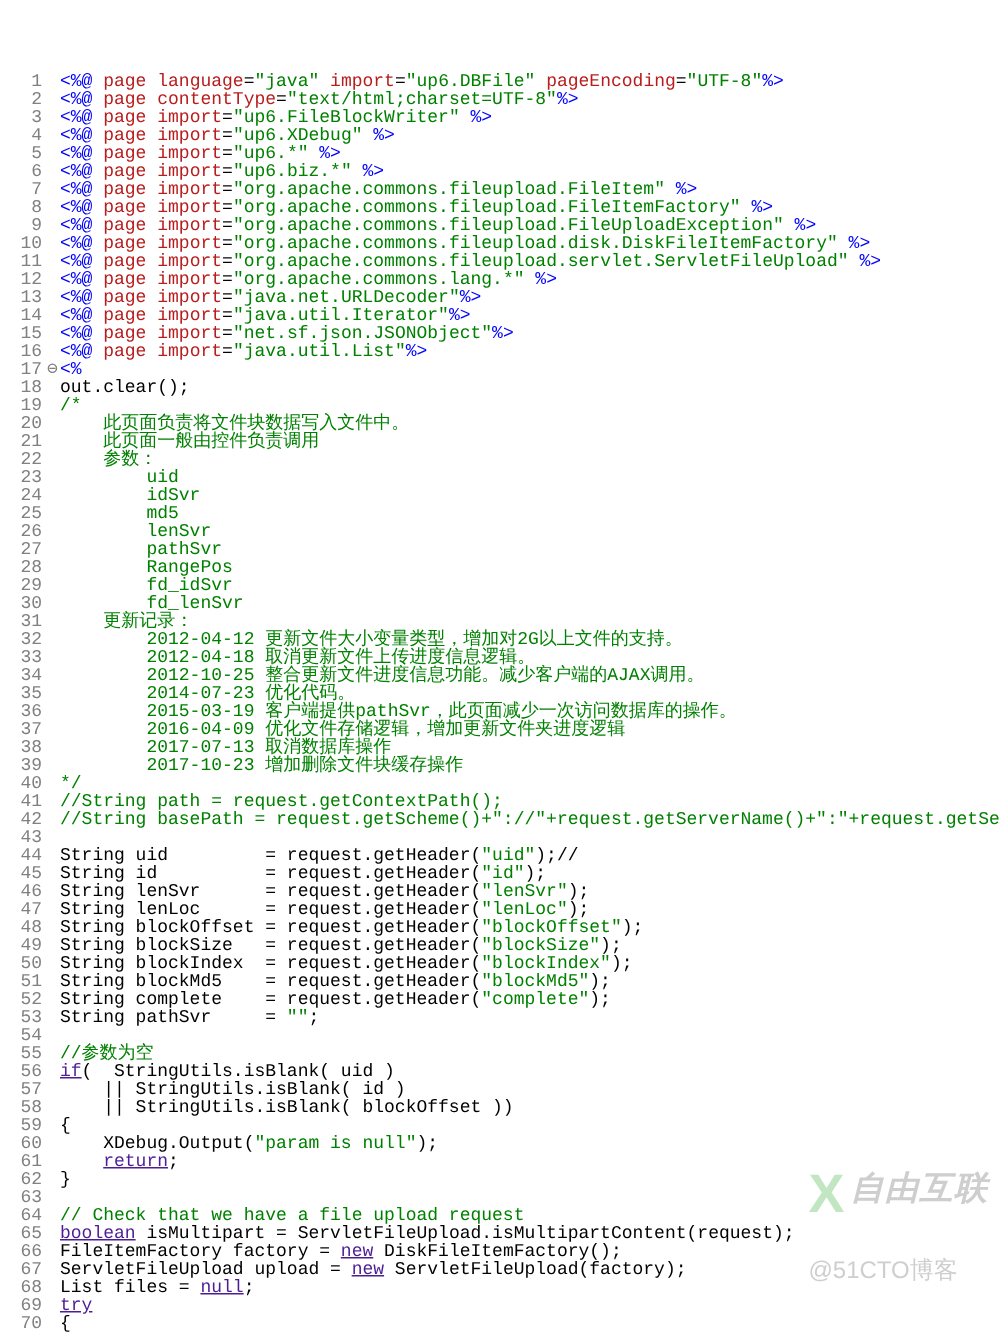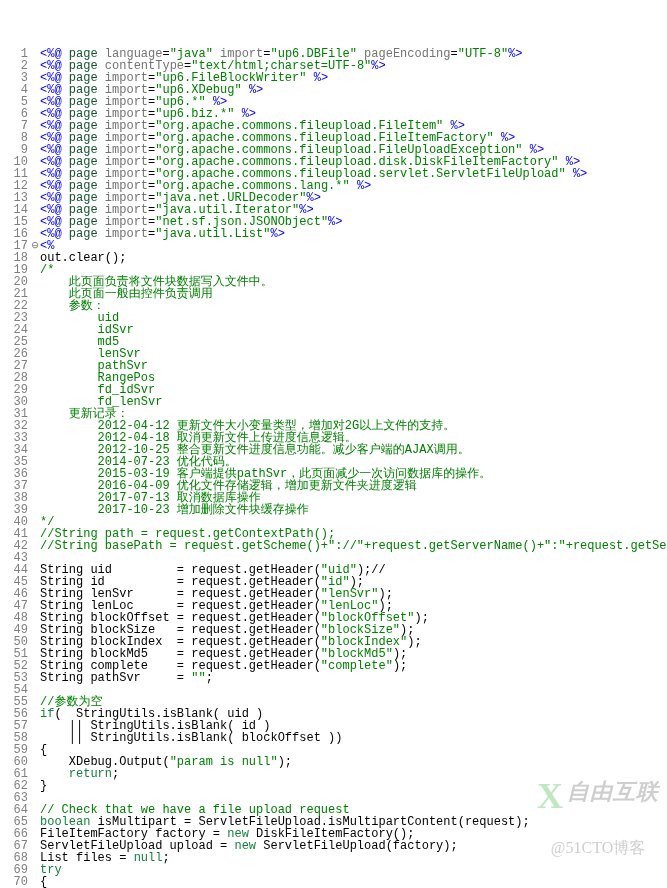--- a/index.html
+++ b/index.html
@@ -30,34 +30,34 @@
     text-align: center;
     user-select: none;
     flex-shrink: 0;
   }
   .code {
     flex: 1;
   }
   .line { height: 12px; }
   .gl { color: #808080; }
   .tag { color: #0000ff; }      
-  .kw-page { color: #14532d; }  
-  .attr { color: #737373; }     
+  .kw-page { color: #b91c1c; }  
+  .attr { color: #b91c1c; }     
   .str { color: #008000; }      
-  .kw { color: #15803d; }       
+  .kw { color: #4c1d95; text-decoration: underline; }       
   .cmt { color: #008000; }      
   .txt { color: #000000; }
   .watermark {
     position: fixed;
     right: 8px;
     bottom: 20px;
-    font-family: Liberation Serif, serif;
+    font-family: Liberation Sans, sans-serif;
     color: rgba(180,180,180,0.65);
     pointer-events: none;
-    text-align: center;
+    text-align: left;
     z-index: 5;
     margin-left: 25px;
   }
   .watermark .big { font-size: 22px; font-weight: bold; font-style: italic; letter-spacing: 1px;}
   .watermark .small { font-size: 16px; margin-top:2px; }
   .watermark .x { font-size: 36px; font-weight: bold; color: rgba(120,200,120,0.45); display:inline-block; vertical-align:middle; margin-right:4px;}
 </style>
 </head>
 <body>
 

